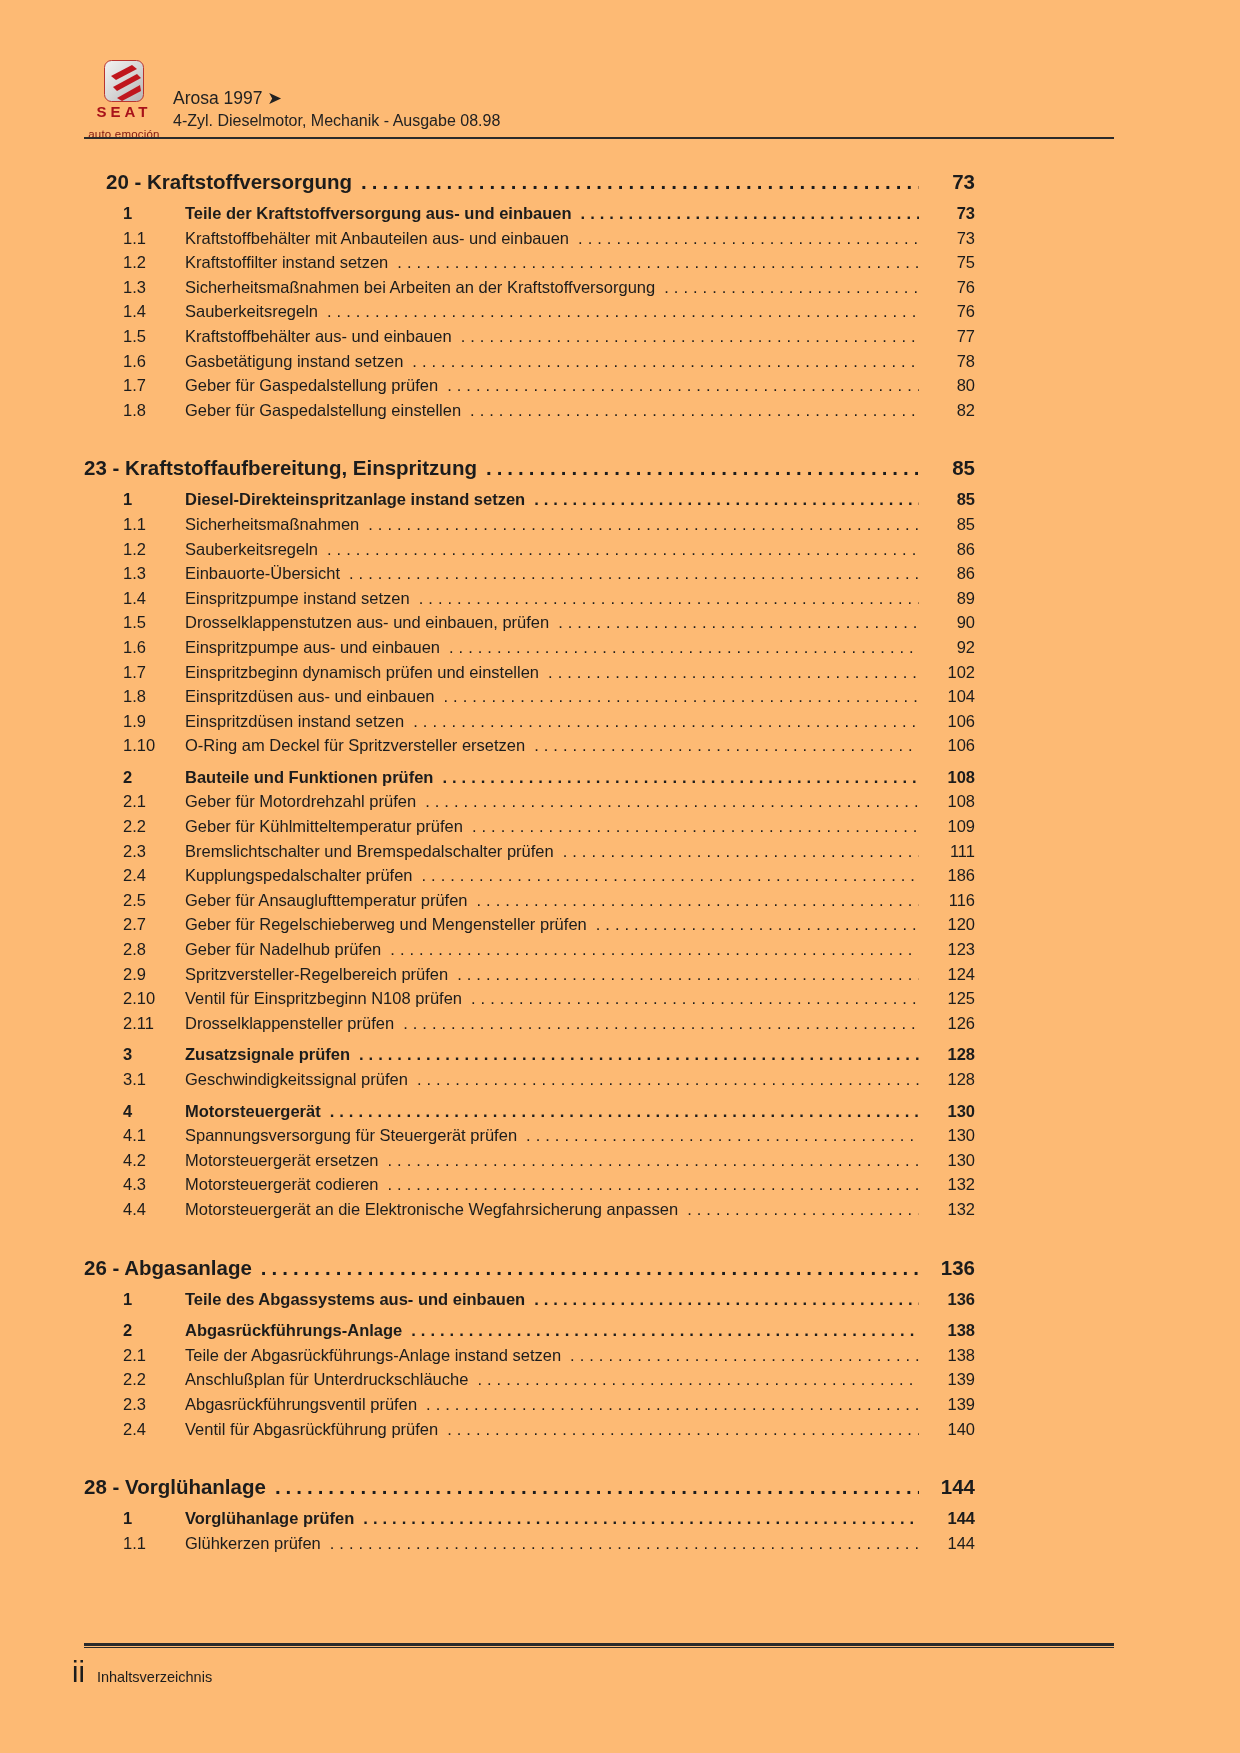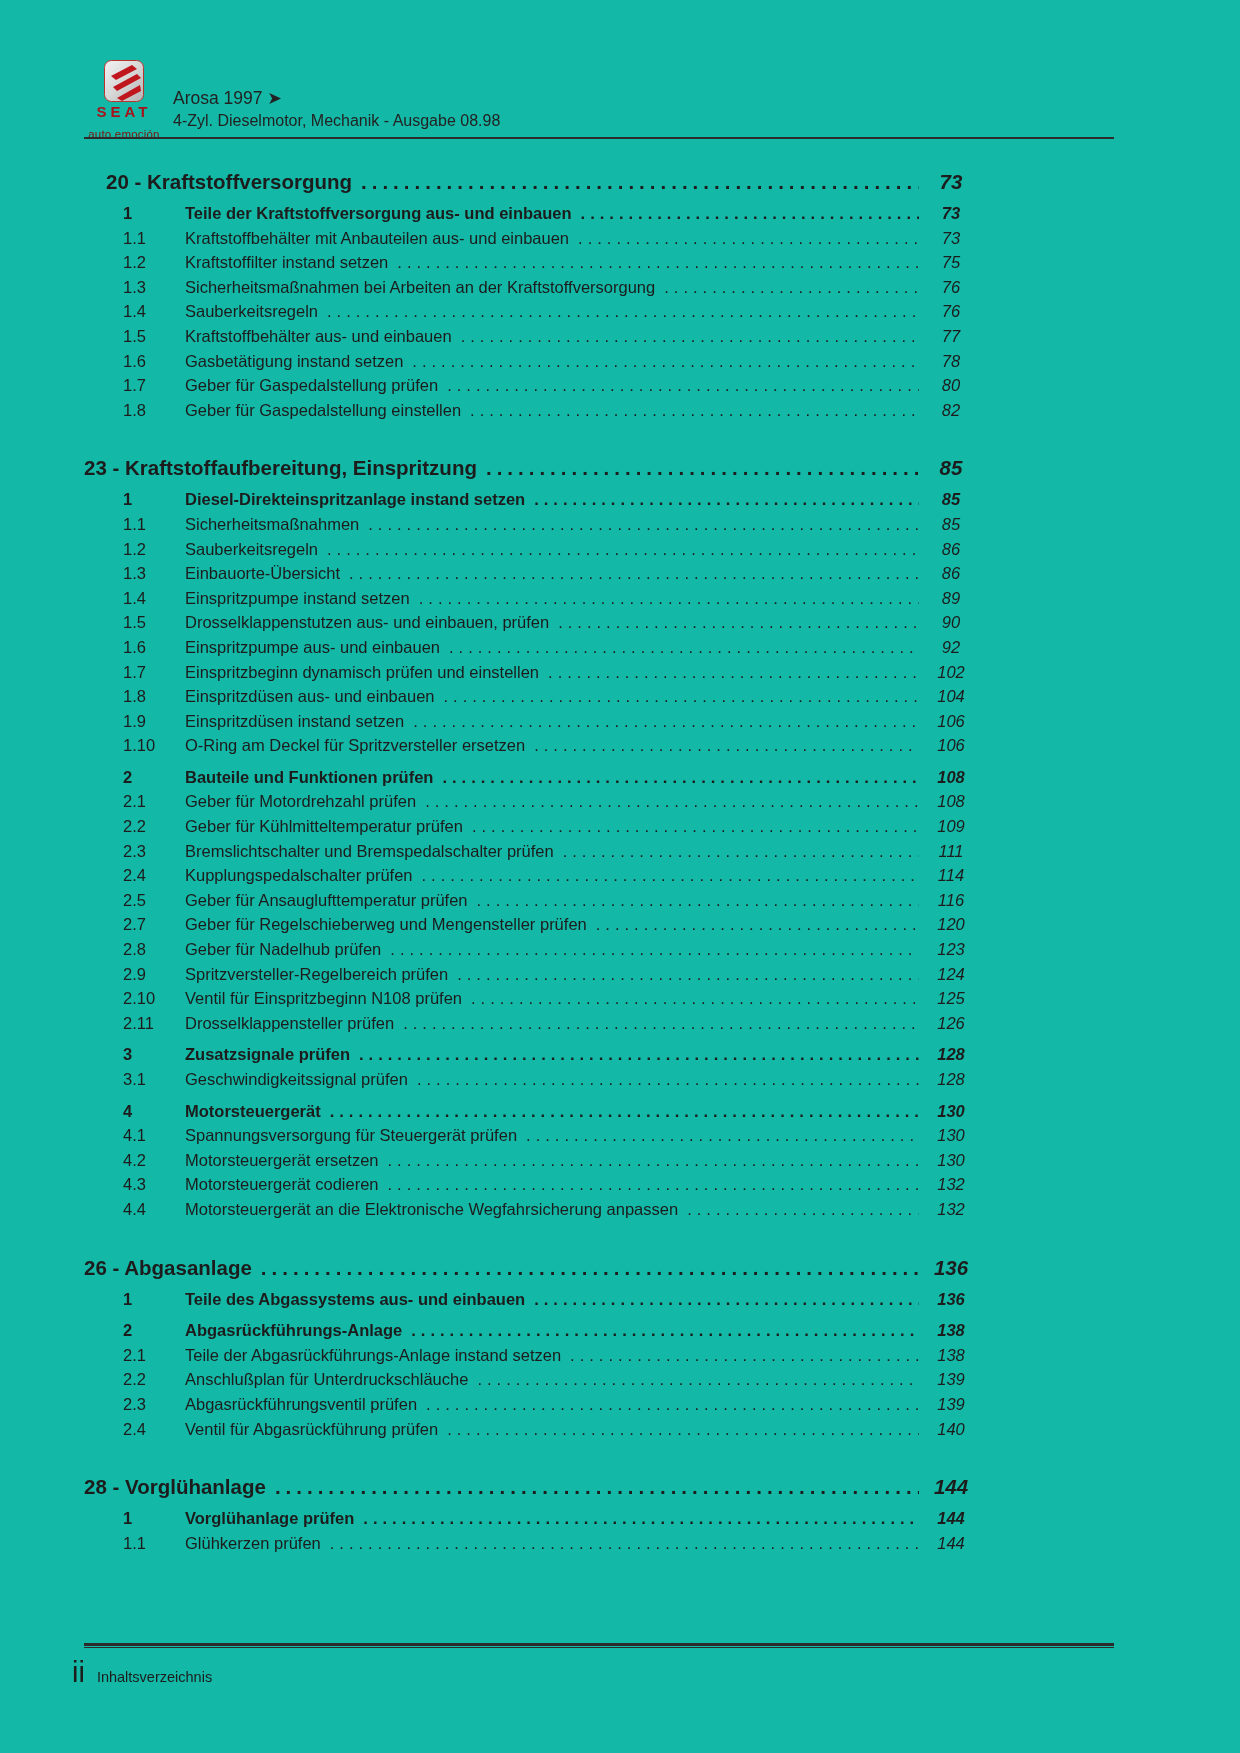--- a/index.html
+++ b/index.html
@@ -1,21 +1,21 @@
 <!DOCTYPE html>
 <html lang="de"><head>
 <meta charset="utf-8">
 <style>
   html,body{margin:0;padding:0;background:#ffffff;}
   body{
     width:1240px;height:1753px;position:relative;
     font-family:"Liberation Sans","DejaVu Sans",sans-serif;
     color:#1c1c1c;-webkit-font-smoothing:antialiased;
   }
-  .page{position:relative;width:1240px;height:1753px;overflow:hidden;background:#14b8a6;}
+  .page{position:relative;width:1240px;height:1753px;overflow:hidden;background:#fdba74;}
 
   
   .logo{position:absolute;left:80px;top:60px;width:88px;text-align:center;}
   .logo svg{display:block;margin:0 auto;}
   .brand{font-weight:bold;font-size:15px;letter-spacing:4px;color:#a8121a;margin-top:1px;}
   .tagline{font-size:11.5px;color:#7e150e;letter-spacing:0.2px;margin-top:8px;}
   .header-text{position:absolute;left:173px;top:88px;}
   .model{font-size:17.5px;line-height:21px;color:#222;}
   .subtitle{font-size:16px;line-height:24px;color:#222;}
   .header-rule{position:absolute;left:84px;top:137px;width:1030px;height:2px;background:#2b2b2b;}
@@ -29,21 +29,21 @@
   .item-row.bold{font-weight:bold;margin-top:7px;}
   .num{flex:0 0 62px;margin-left:39px;}
   .title{flex:0 0 auto;}
   .ch-title{flex:0 0 auto;}
   .dots{flex:1 1 0;overflow:hidden;white-space:nowrap;margin:0 8px 0 9px;}
   .dots::after{
     content:"......................................................................................................................................................................................";
     letter-spacing:5px;
   }
   .chapter-row .dots::after{letter-spacing:5px;}
-  .pg{flex:0 0 48px;text-align:center;font-style:italic;}
+  .pg{flex:0 0 48px;text-align:right;}
 
   
   .footer-rule{position:absolute;left:84px;top:1643px;width:1030px;height:5px;
     border-top:3px solid #2b2b2b;border-bottom:1px solid #2b2b2b;box-sizing:border-box;}
   .footer{position:absolute;left:72px;top:1655px;display:flex;align-items:baseline;}
   .folio{font-size:29px;line-height:34px;color:#1c1c1c;}
   .footer-label{font-size:14.5px;margin-left:12px;color:#1c1c1c;}
 </style>
 </head>
 <body>
@@ -227,21 +227,21 @@
       <div class="row item-row">
         <span class="num">2.3</span>
         <span class="title">Bremslichtschalter und Bremspedalschalter prüfen</span>
         <span class="dots"></span>
         <span class="pg">111</span>
       </div>
       <div class="row item-row">
         <span class="num">2.4</span>
         <span class="title">Kupplungspedalschalter prüfen</span>
         <span class="dots"></span>
-        <span class="pg">114</span>
+        <span class="pg">186</span>
       </div>
       <div class="row item-row">
         <span class="num">2.5</span>
         <span class="title">Geber für Ansauglufttemperatur prüfen</span>
         <span class="dots"></span>
         <span class="pg">116</span>
       </div>
       <div class="row item-row">
         <span class="num">2.7</span>
         <span class="title">Geber für Regelschieberweg und Mengensteller prüfen</span>

